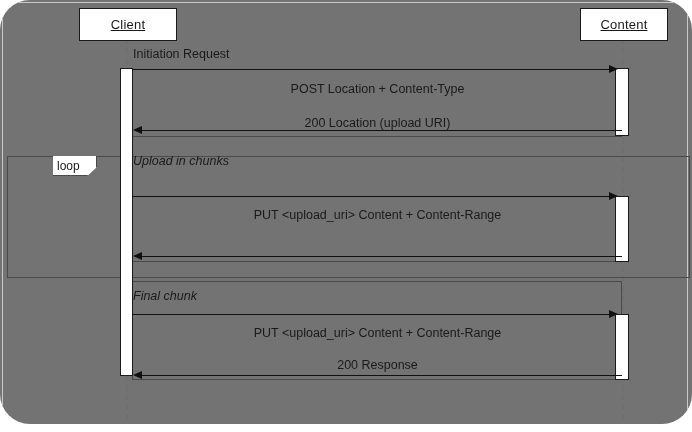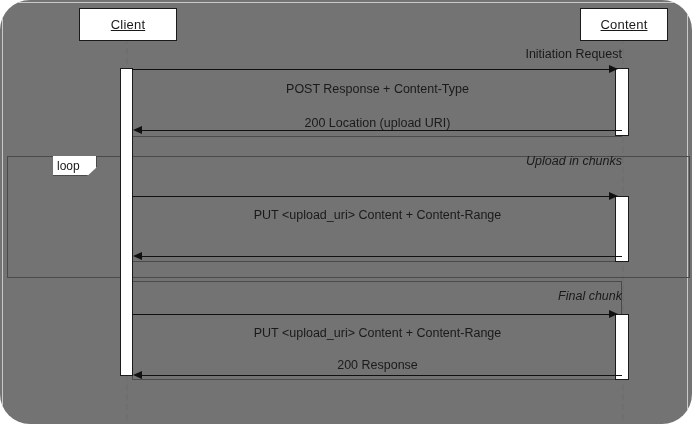--- a/index.html
+++ b/index.html
@@ -98,21 +98,21 @@
     position: absolute;
     box-sizing: border-box;
     border: 1px solid #4a4a4a;
     background: transparent;
     z-index: 3;
   }
 
   
   .caption {
     position: absolute;
-    text-align: right;
+    text-align: left;
     font-size: 12.5px;
     color: #1a1a1a;
     white-space: nowrap;
     z-index: 4;
   }
 
   
   .msg-line {
     position: absolute;
     height: 0;
@@ -177,21 +177,21 @@
   <div class="activation" style="left:615px; top:314px; width:14px; height:66px;"></div>
 
   <div class="caption" style="left:133px; top:47px; width:489px;">
     <span>Initiation Request</span>
   </div>
 
   <div class="msg-band" style="left:132px; top:69px; width:490px; height:68px;"></div>
 
   <div class="msg-line" style="left:132px; top:69px; width:484px;"></div>
   <div class="arrowhead right" style="left:609px; top:65px;"></div>
-  <div class="msg-label" style="left:133px; top:82px; width:489px;">POST Response + Content-Type</div>
+  <div class="msg-label" style="left:133px; top:82px; width:489px;">POST Location + Content-Type</div>
 
   <div class="msg-line" style="left:136px; top:130px; width:486px;"></div>
   <div class="arrowhead left" style="left:133px; top:126px;"></div>
   <div class="msg-label" style="left:133px; top:116px; width:489px;">200 Location (upload URI)</div>
 
   <div class="caption" style="left:133px; top:154px; width:489px;font-style:italic;">
     <span>Upload in chunks</span>
   </div>
 
   <div class="msg-band" style="left:132px; top:196px; width:490px; height:66px;"></div>

